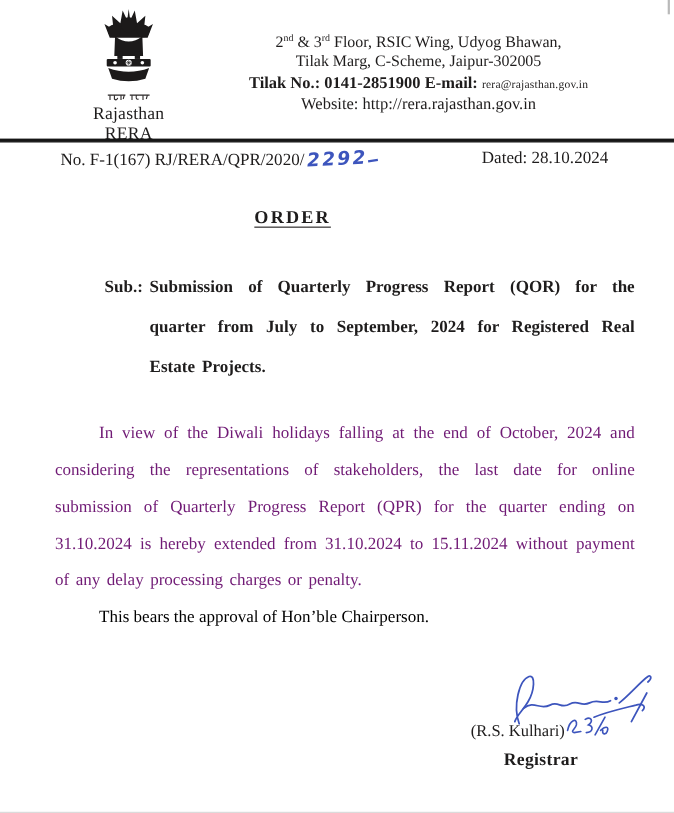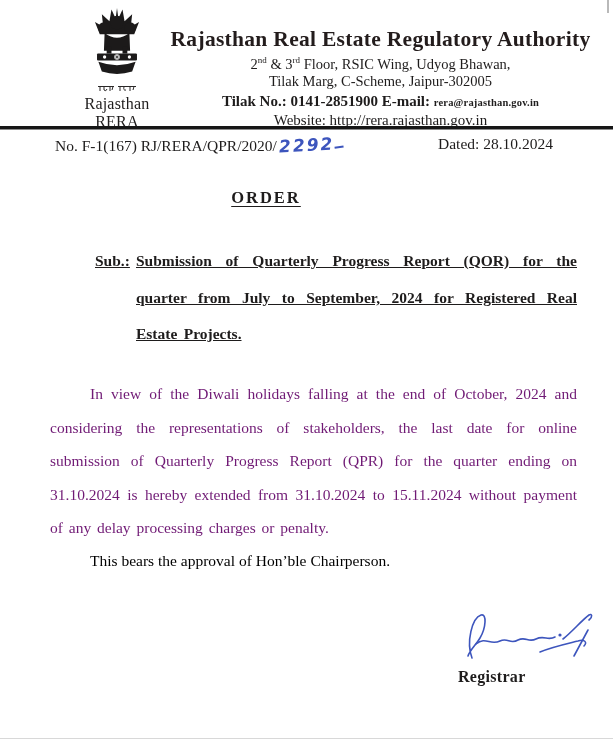--- a/index.html
+++ b/index.html
@@ -27,21 +27,21 @@
     position: absolute; left: 158px; top: 26px; width: 445px;
     text-align: center;
   }
   .org-title {
     font-size: 21.5px; font-weight: bold; letter-spacing: 0.3px;
     color: #231c1c; line-height: 26px; white-space: nowrap;
   }
   .addr-line { font-size: 14.5px; line-height: 17.5px; }
   .addr-line sup { font-size: 9px; }
   .contact-line { font-size: 15px; font-weight: bold; line-height: 18px; margin-top: 1px; }
-  .contact-line .email-value { font-size: 10.5px; font-weight: bold; letter-spacing: 0.2px; }
+  .contact-line .email-value { font-size: 10.5px; font-weight: normal; letter-spacing: 0.2px; }
   .website-line { font-size: 15px; line-height: 17px; }
 
   .rule {
     position: absolute; left: 0; top: 126px; width: 613px; height: 4px;
     background: #161616; border-bottom: 1px solid #8a8a8a;
   }
   .scan-artifact {
     position: absolute; right: 4px; top: 0; width: 2px; height: 13px;
     background: #b9b9b9;
   }
@@ -69,21 +69,21 @@
     position: absolute; left: 0; top: 188px; width: 532px;
     text-align: center;
   }
   .order-heading span {
     font-weight: bold; font-size: 16.5px; letter-spacing: 2px;
     text-decoration: underline; text-underline-offset: 3px;
   }
 
   .subject {
     position: absolute; left: 95px; top: 243px; width: 482px;
-    display: flex; font-weight: bold; font-size: 15.5px; text-decoration: underline;
+    display: flex; font-weight: bold; font-size: 15.5px;
   }
   .subject .sub-label { flex: 0 0 41px; line-height: 36.5px; }
   .subject p {
     flex: 1; text-align: justify; line-height: 36.5px;
     word-spacing: 2.5px;
   }
 
   .body-para {
     position: absolute; left: 50px; top: 377px; width: 527px;
     font-size: 15.5px; line-height: 33.5px;
@@ -142,21 +142,20 @@
           <line x1="1" y1="1.5" x2="17" y2="1.5"></line>
           <line x1="21" y1="1.5" x2="39" y2="1.5"></line>
           <path d="M3,1.5 L3,6 M7,1.5 L7,5 Q9,7 10,4 M13,1.5 L13,6 M16,1.5 L15,5"></path>
           <path d="M23,1.5 L23,6 M27,1.5 Q26,6 29,5 M33,1.5 L33,6 M37,1.5 L36,5"></path>
         </g>
       </svg>
       <div class="emblem-caption">Rajasthan RERA</div>
     </div>
 
     <div class="head-text">
-      <div class="org-title">Rajasthan Real Estate Regulatory Authority</div>
       <div class="addr-line"><span>2</span><sup>nd</sup><span> &amp; 3</span><sup>rd</sup><span> Floor, RSIC Wing, Udyog Bhawan,</span></div>
       <div class="addr-line">Tilak Marg, C-Scheme, Jaipur-302005</div>
       <div class="contact-line">
         <span>Tilak No.:</span>
         <span>0141-2851900</span>
         <span>E-mail:</span>
         <span class="email-value">rera@rajasthan.gov.in</span>
       </div>
       <div class="website-line">
         <span>Website:</span>
@@ -191,16 +190,26 @@
     <svg class="sig-scrawl" width="140" height="58" viewBox="0 0 140 58" aria-hidden="true">
       <g stroke="#3d55bd" stroke-width="1.6" fill="none" stroke-linecap="round">
         <path d="M16,50 C10,34 16,10 25,7 C31,5 30,20 24,30 C20,37 14,42 12,48"></path>
         <path d="M20,36 C30,28 34,38 44,33 C52,29 54,37 62,32 C70,28 72,35 80,31 C88,27 92,33 99,29"></path>
         <circle cx="104" cy="27" r="1.6" fill="#3d55bd" stroke="none"></circle>
         <path d="M107,31 C116,24 126,12 133,7 C136,5 137,9 133,12"></path>
         <path d="M84,44 C96,39 110,36 122,33 C128,31 132,34 128,38"></path>
         <path d="M118,48 L132,22"></path>
       </g>
     </svg>
+    <div class="sig-name-row">
+      <span>(R.S. Kulhari)</span><svg class="sig-date-scribble" width="42" height="28" viewBox="0 0 42 28" aria-hidden="true">
+        <g stroke="#3d55bd" stroke-width="1.5" fill="none" stroke-linecap="round">
+          <path d="M3,18 C5,8 12,6 11,13 C10,17 5,19 9,20 L15,19"></path>
+          <path d="M19,8 C24,5 27,9 22,13 C27,14 26,20 20,20"></path>
+          <path d="M28,22 L37,6"></path>
+          <path d="M33,18 C37,14 41,14 39,19 C38,22 34,22 35,18"></path>
+        </g>
+      </svg>
+    </div>
     <div class="sig-designation">Registrar</div>
   </div>
 
 </div>
 
 </body></html>

